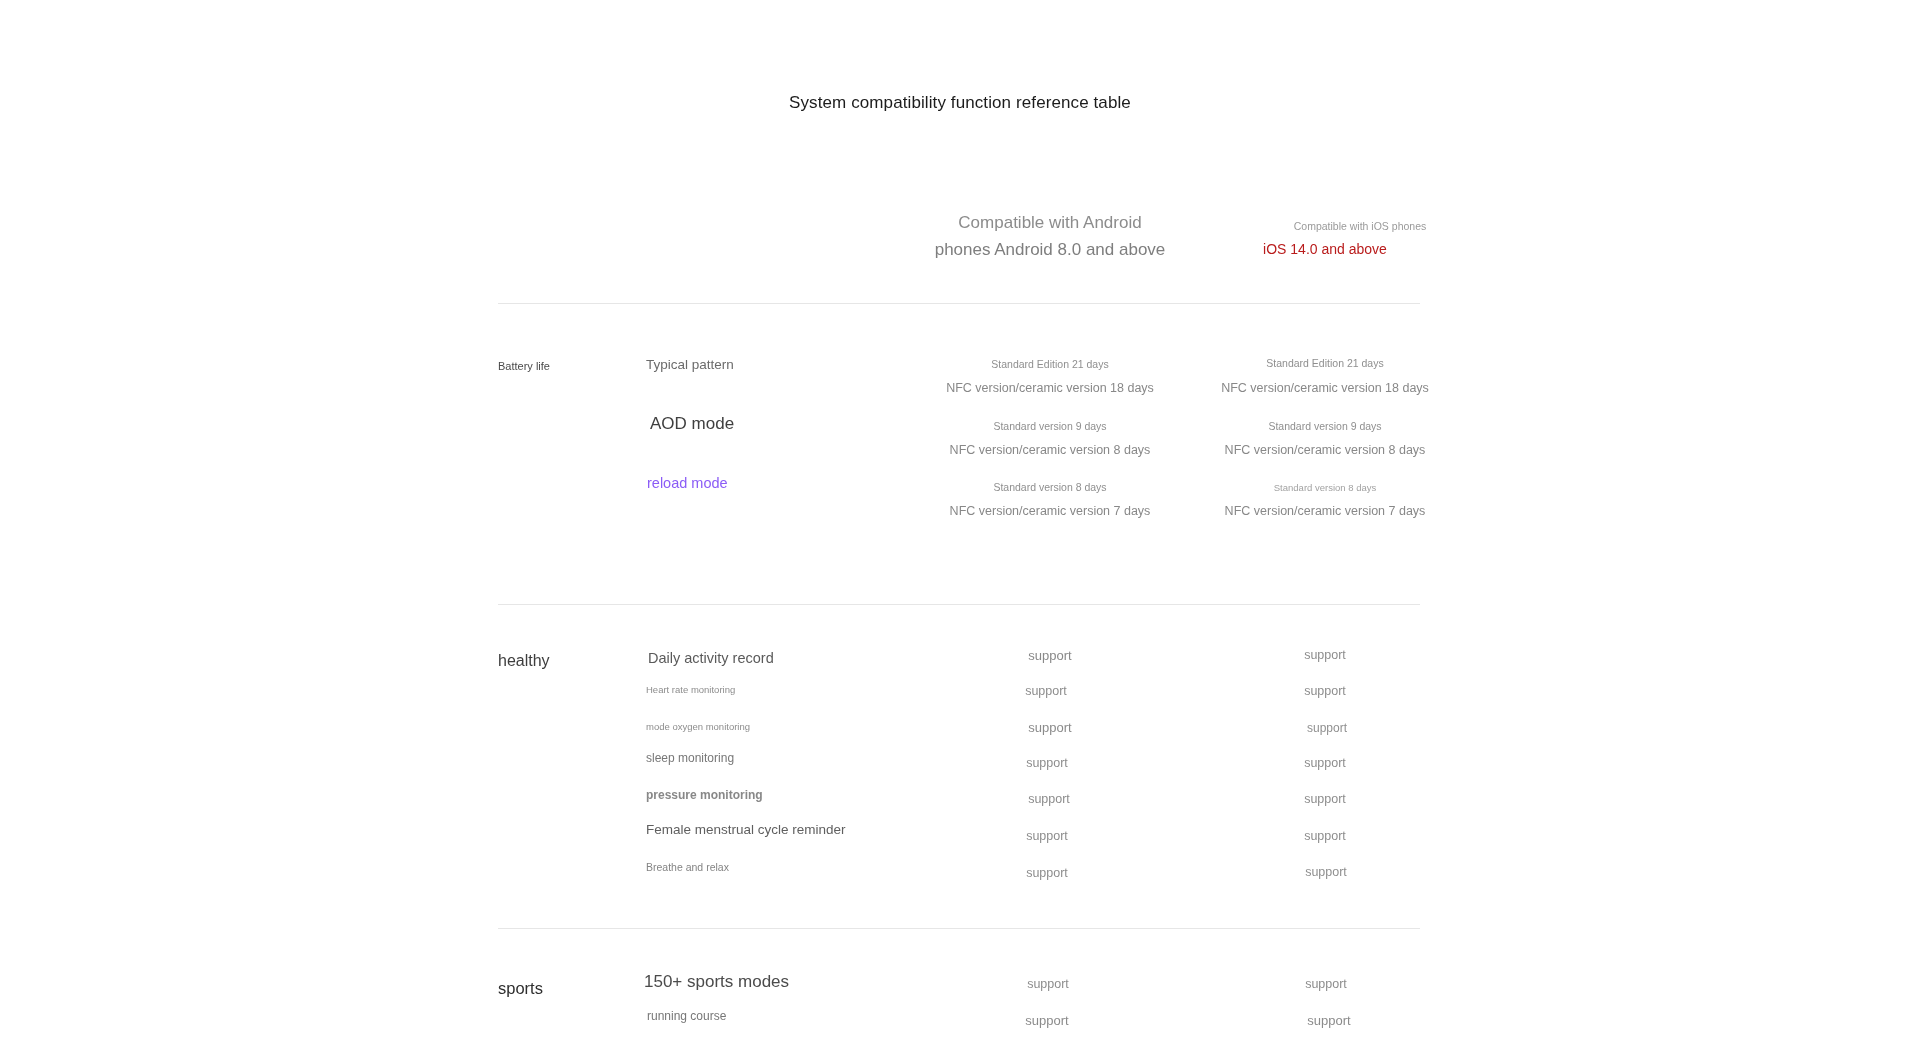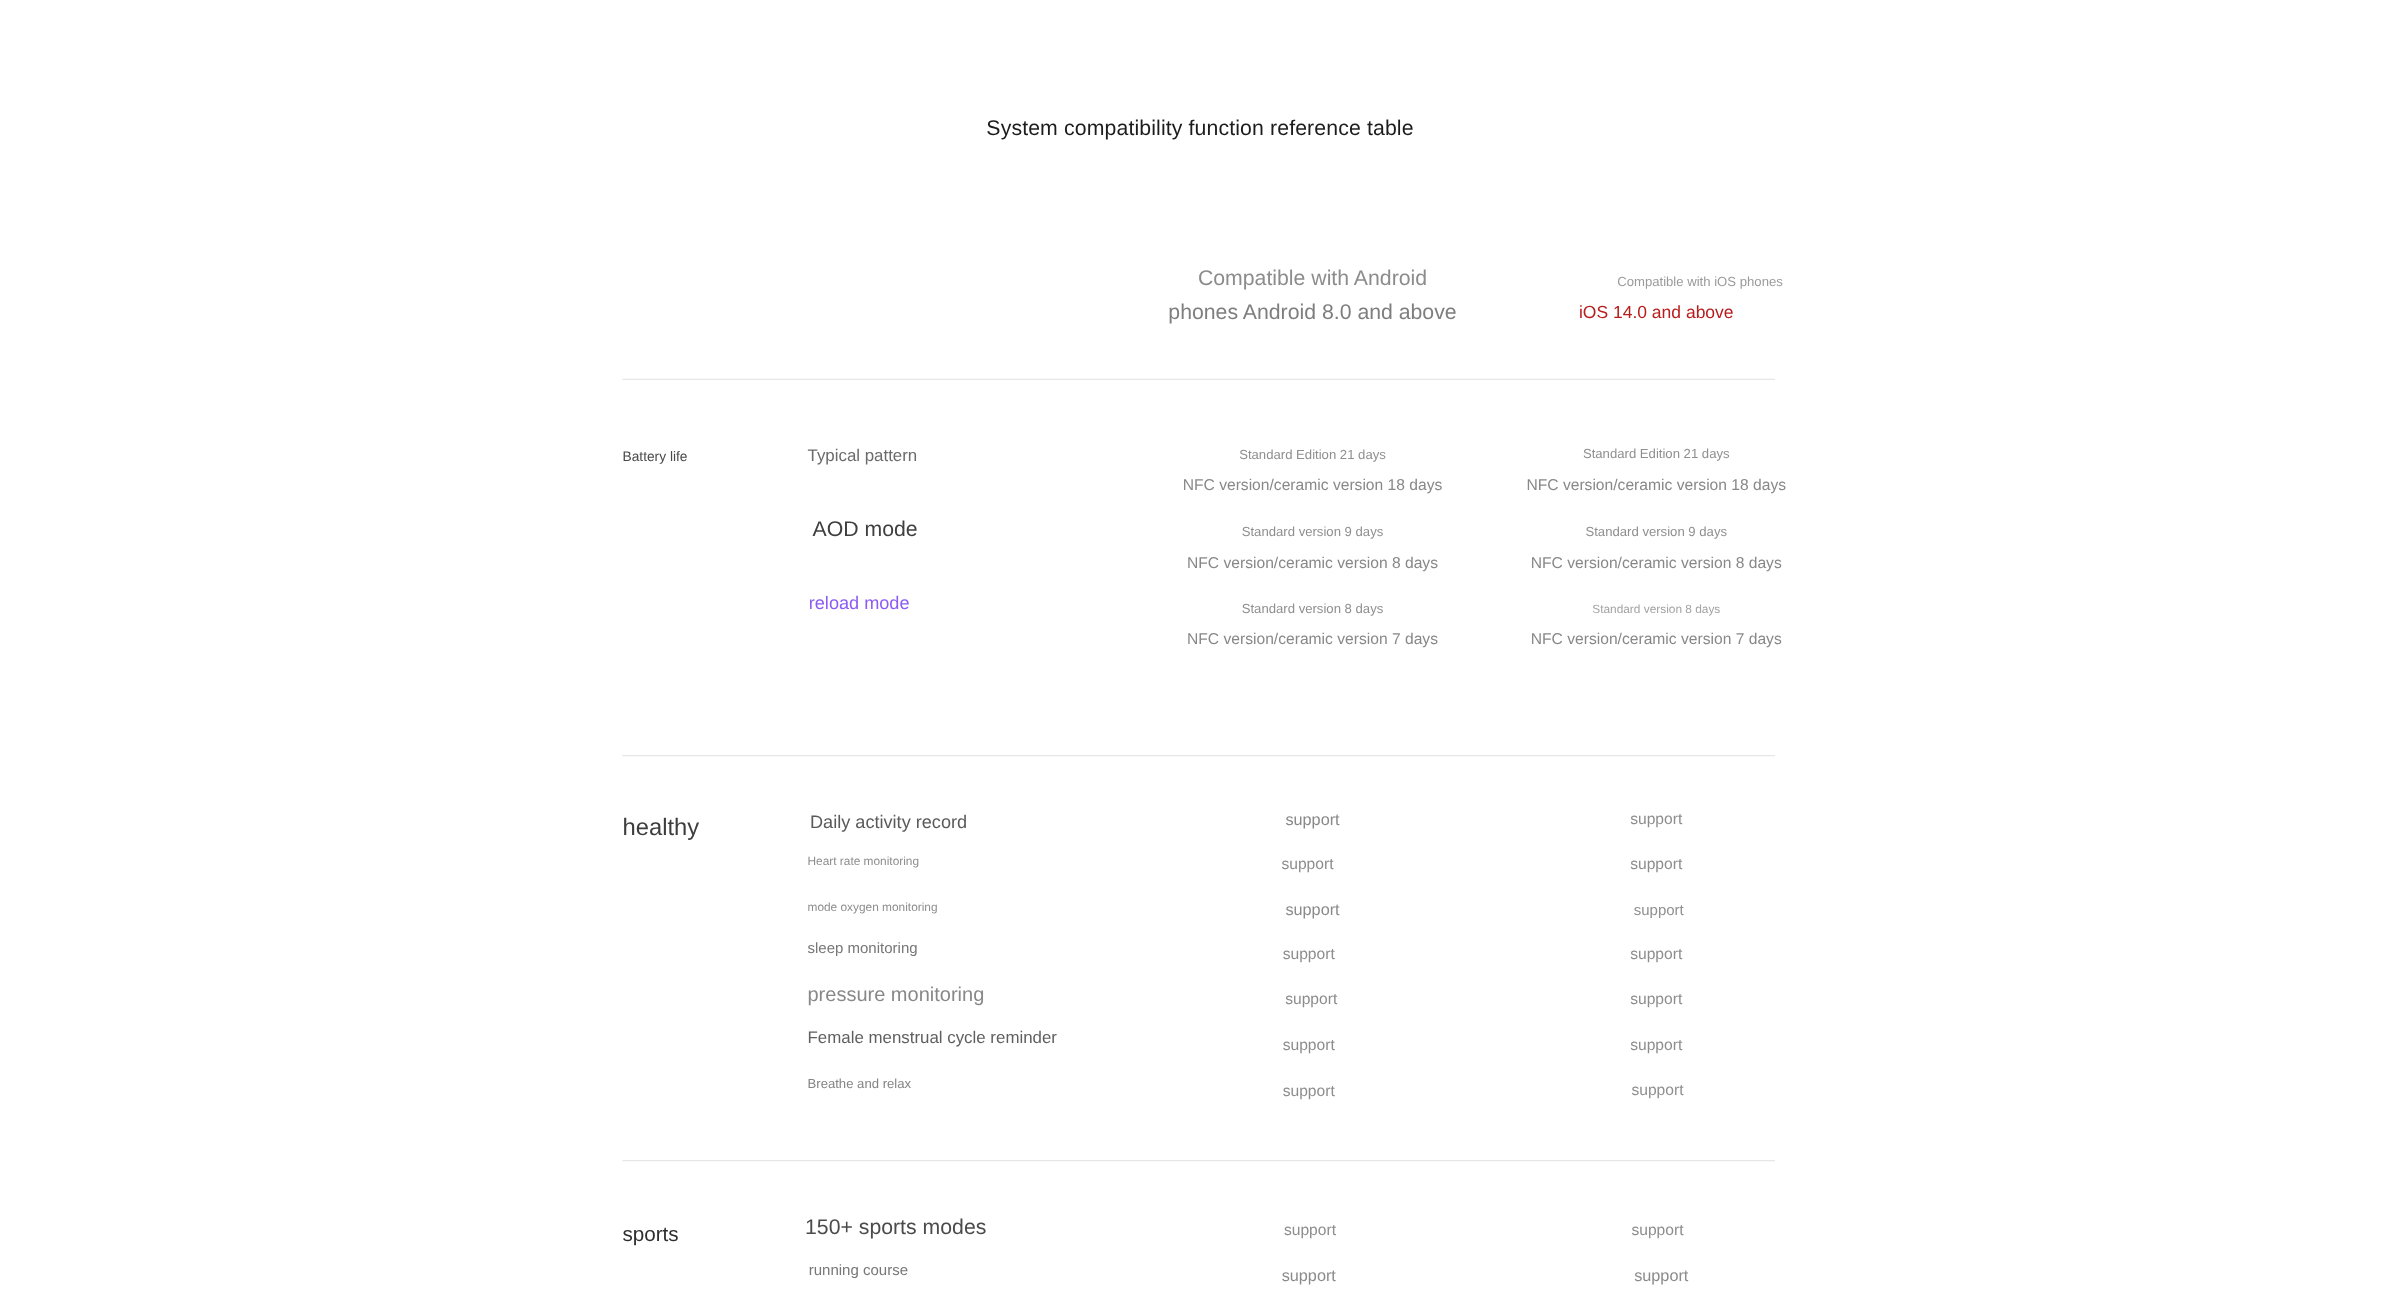--- a/index.html
+++ b/index.html
@@ -70,21 +70,21 @@
   .divider.d3 { top: 928px; }
 
   
   .group-label {
     position: absolute;
     left: 498px;
     color: #3a3a3a;
     white-space: nowrap;
   }
   .group-battery { top: 360px; font-size: 11px; color: #4a4a4a; }
-  .group-healthy { top: 652px; font-size: 19px; color: #3d3d3d; }
+  .group-healthy { top: 652px; font-size: 16px; color: #3d3d3d; }
   .group-sports  { top: 979px; font-size: 16.5px; color: #2e2e2e; }
 
   
   .feature {
     position: absolute;
     left: 645px;
     color: #6f6f6f;
     white-space: nowrap;
   }
 
@@ -129,21 +129,21 @@
 <div class="val" style="top:420px; left:1195px; width:260px; text-align:center; font-size:10.5px; color:#8f8f8f;">Standard version 9 days</div>
 <div class="val" style="top:443px; left:1195px; width:260px; text-align:center; font-size:12.5px; color:#888888;">NFC version/ceramic version 8 days</div>
 
 <div class="val" style="top:482px; left:1195px; width:260px; text-align:center; font-size:9.5px; color:#a2a2a2;">Standard version 8 days</div>
 <div class="val" style="top:504px; left:1195px; width:260px; text-align:center; font-size:12.5px; color:#888888;">NFC version/ceramic version 7 days</div>
 
 <div class="feature" style="top:650px; left:648px; font-size:14.5px; color:#5a5a5a;">Daily activity record</div>
 <div class="feature" style="top:684px; left:646px; font-size:9.5px; color:#8d8d8d;">Heart rate monitoring</div>
 <div class="feature" style="top:721px; left:646px; font-size:9.5px; color:#8d8d8d;">mode oxygen monitoring</div>
 <div class="feature" style="top:751px; left:646px; font-size:12px; color:#777777;">sleep monitoring</div>
-<div class="feature" style="top:788px; left:646px; font-size:16px; color:#888888;">pressure monitoring</div>
+<div class="feature" style="top:788px; left:646px; font-size:12px; color:#888888;font-weight:bold;">pressure monitoring</div>
 <div class="feature" style="top:822px; left:646px; font-size:13.5px; color:#5f5f5f;">Female menstrual cycle reminder</div>
 <div class="feature" style="top:861px; left:646px; font-size:10.5px; color:#848484;">Breathe and relax</div>
 
 <div class="val" style="top:648px; left:880px; width:340px; text-align:center; font-size:13px; color:#898989;">support</div>
 <div class="val" style="top:684px; left:876px; width:340px; text-align:center; font-size:12.5px; color:#8d8d8d;">support</div>
 <div class="val" style="top:720px; left:880px; width:340px; text-align:center; font-size:13px; color:#8b8b8b;">support</div>
 <div class="val" style="top:756px; left:877px; width:340px; text-align:center; font-size:12.5px; color:#8d8d8d;">support</div>
 <div class="val" style="top:792px; left:879px; width:340px; text-align:center; font-size:12.5px; color:#8c8c8c;">support</div>
 <div class="val" style="top:829px; left:877px; width:340px; text-align:center; font-size:12.5px; color:#8d8d8d;">support</div>
 <div class="val" style="top:866px; left:877px; width:340px; text-align:center; font-size:12.5px; color:#8d8d8d;">support</div>

